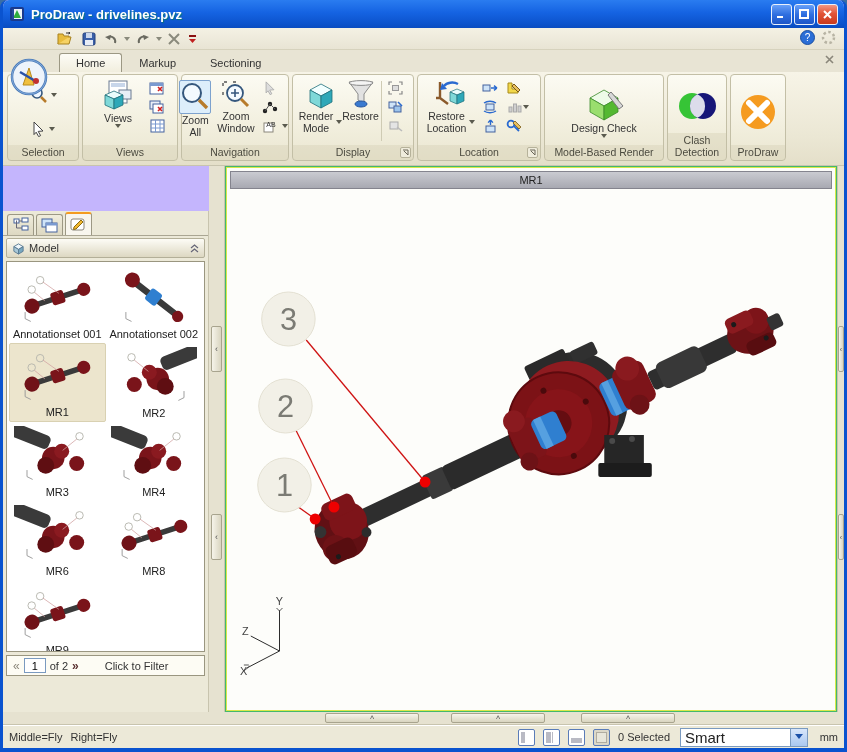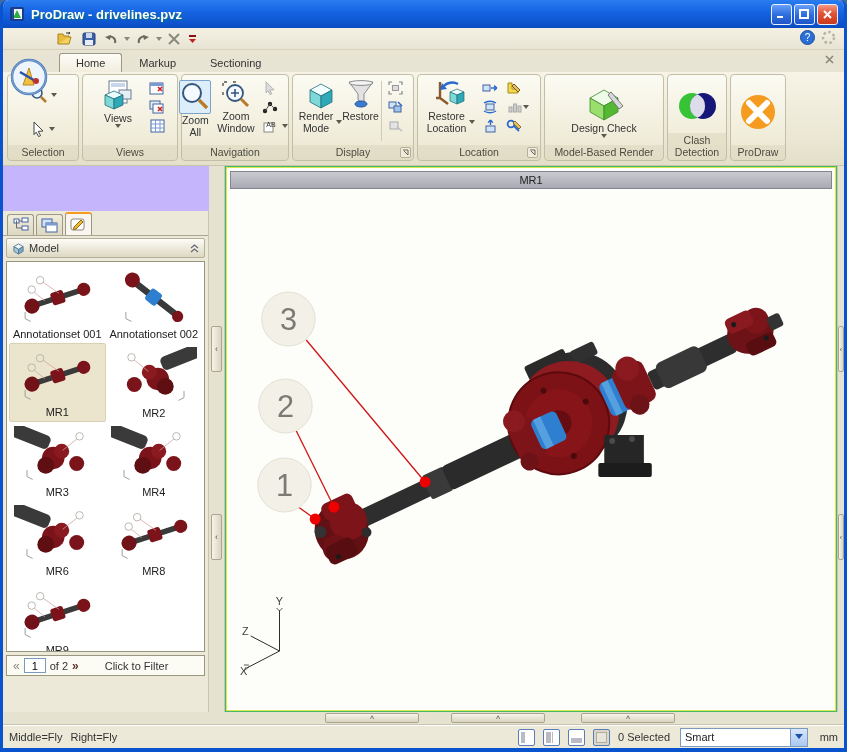--- a/index.html
+++ b/index.html
@@ -70,21 +70,21 @@
   .canvas{flex:1;position:relative;margin:0 3px 3px;}
   .canvas svg{position:absolute;inset:0;width:100%;height:100%;}
   
   .bstrip{height:13px;background:#e6e2d0;position:relative;border-bottom:1px solid #c8c4ae;}
   .bhandle{position:absolute;top:1px;width:94px;height:10px;border:1px solid #a8a48e;border-radius:2px;background:linear-gradient(#f6f4ea,#d9d5c0);display:flex;align-items:center;justify-content:center;color:#555;font-size:8px;line-height:6px;}
   .statusbar{height:23px;background:#ece9d8;border-top:1px solid #fff;display:flex;align-items:center;font-size:11px;color:#333;padding:0 6px;gap:8px;}
   .statusbar .sp{flex:1;}
   .laybtn{width:17px;height:17px;border:1px solid #5a7cb8;border-radius:2px;background:#fff;position:relative;}
   .laybtn i{position:absolute;background:#b9bac4;}
   .combo{width:128px;height:19px;border:1px solid #7a9ac0;background:#fff;display:flex;align-items:center;}
-  .combo .val{flex:1;padding-left:4px;font-size:11px;color:#222;}
+  .combo .val{flex:1;padding-left:4px;font-size:15px;color:#222;}
   .combo .cbtn{width:17px;height:17px;background:linear-gradient(#d8e6fa,#aac8f0);border-left:1px solid #7a9ac0;display:flex;align-items:center;justify-content:center;}
   .units{min-width:22px;text-align:right;}
   .selcount{margin-right:2px;}
 </style>
 </head>
 <body>
 
 <svg width="0" height="0" style="position:absolute">
 <defs>
 <symbol id="th-full" viewBox="0 0 84 64">

